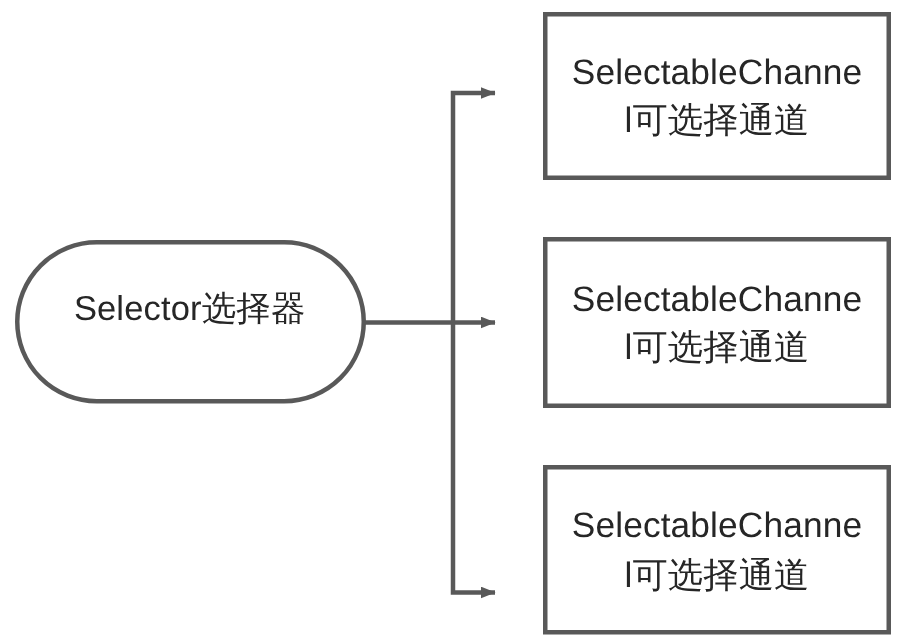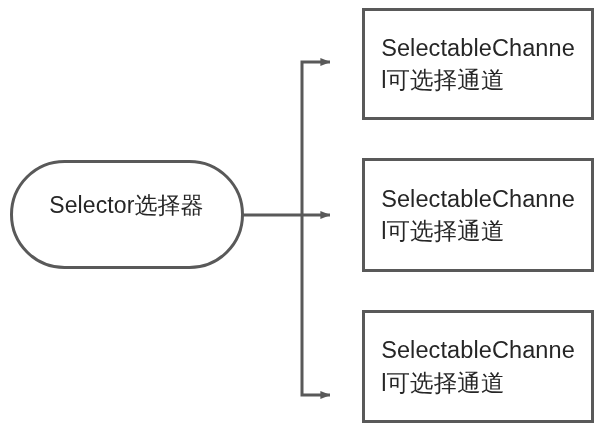--- a/index.html
+++ b/index.html
@@ -23,20 +23,21 @@
     left: 0;
     top: 0;
     width: 602px;
     height: 429px;
   }
   .node-label {
     position: absolute;
     display: flex;
     align-items: center;
     justify-content: center;
+    text-align: center;
     color: #262626;
     line-height: 1.38;
     letter-spacing: 0.1px;
     white-space: pre-line;
     pointer-events: none;
   }
   .selector-label {
     font-size: 23px;
   }
   .channel-label {

